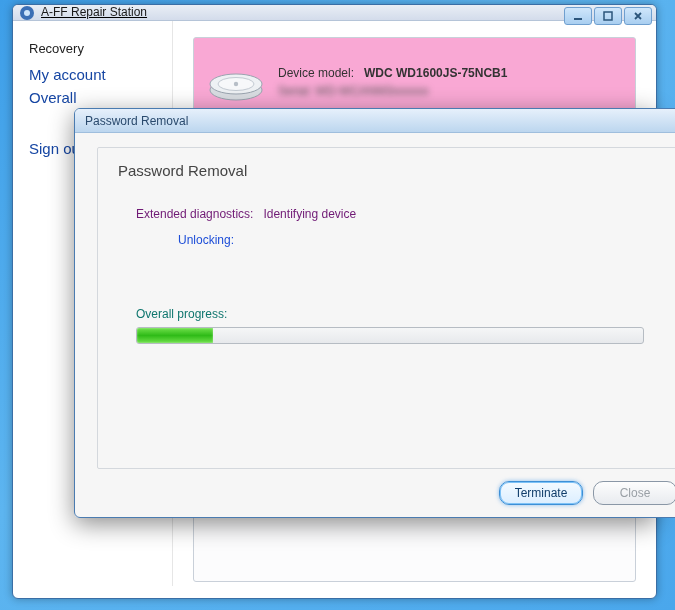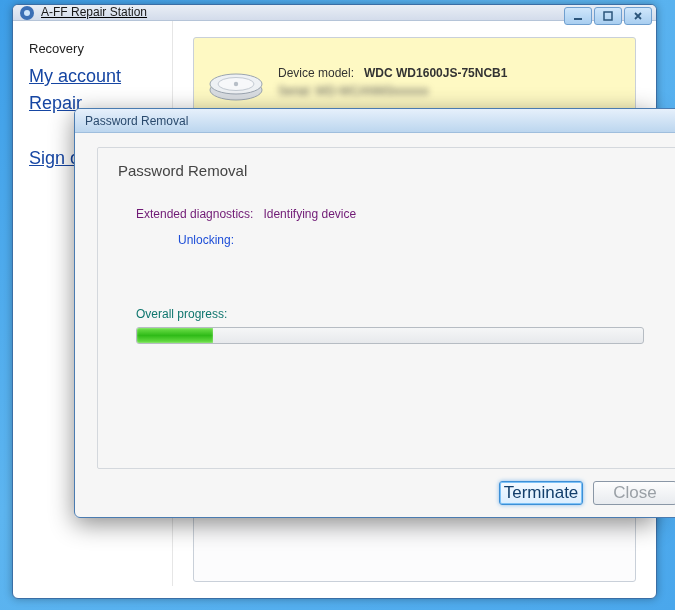--- a/index.html
+++ b/index.html
@@ -71,35 +71,34 @@
 }
 .sidebar h3 {
   font-size: 13px;
   color: #222;
   margin-bottom: 10px;
   font-weight: normal;
 }
 .sidebar a {
   display: block;
   color: #1646a3;
-  text-decoration: underline;
-  font-size: 18px;
+  font-size: 15px;
   margin: 6px 0;
   cursor: pointer;
 }
 .content {
   flex: 1;
   padding: 16px 20px;
   position: relative;
 }
 .device-panel {
   border: 1px solid #c9d0d9;
   border-radius: 3px;
   padding: 12px 14px;
-  background: #fef9c3;
+  background: #f9a8d4;
   display: flex;
   align-items: center;
   gap: 14px;
   min-height: 90px;
 }
 .device-panel .drive-icon svg { display:block; }
 .device-info { flex:1; color:#333; font-size:12px; }
 .device-info .row { margin: 4px 0; }
 .device-info .blurred {
   filter: blur(3px);
@@ -189,23 +188,23 @@
 .dialog-buttons {
   display:flex;
   justify-content:flex-end;
   gap: 10px;
   padding: 12px 6px 0 0;
 }
 .btn {
   min-width: 84px;
   height: 24px;
   border: 1px solid #8a97a6;
-  border-radius: 3px;
+  border-radius: 10px;
   background: linear-gradient(#fdfdfd,#e8ebef);
-  font-size: 17px;
+  font-size: 12px;
   color:#333;
   cursor:pointer;
   display:flex;align-items:center;justify-content:center;
 }
 .btn.primary {
   border: 1px solid #3d8fd6;
   box-shadow: 0 0 0 1px #7dc2f7 inset, 0 0 4px rgba(64,150,230,0.6);
   background: linear-gradient(#f4faff,#dbeeff);
   color:#123e6b;
 }
@@ -241,21 +240,21 @@
         <svg width="10" height="10" viewBox="0 0 10 10">
             <path d="M2 2 L8 8 M8 2 L2 8" stroke="#2b557b" stroke-width="1.8"></path>
           </svg>
       </div>
     </div>
   </div>
   <div class="main-body">
     <div class="sidebar">
       <h3>Recovery</h3>
       <a>My account</a>
-      <a>Repair</a>
+      <a>Overall</a>
       <div style="height:22px"></div>
       <a>Sign out</a>
     </div>
     <div class="content">
       <div class="device-panel">
         <span class="drive-icon">
           <svg width="56" height="44" viewBox="0 0 56 44">
             <ellipse cx="28" cy="30" rx="26" ry="10" fill="#d9dde2" stroke="#9aa4af"></ellipse>
             <ellipse cx="28" cy="24" rx="26" ry="10" fill="#eef1f4" stroke="#9aa4af"></ellipse>
             <ellipse cx="28" cy="24" rx="18" ry="6.5" fill="#f7f8fa" stroke="#c3cad2"></ellipse>

